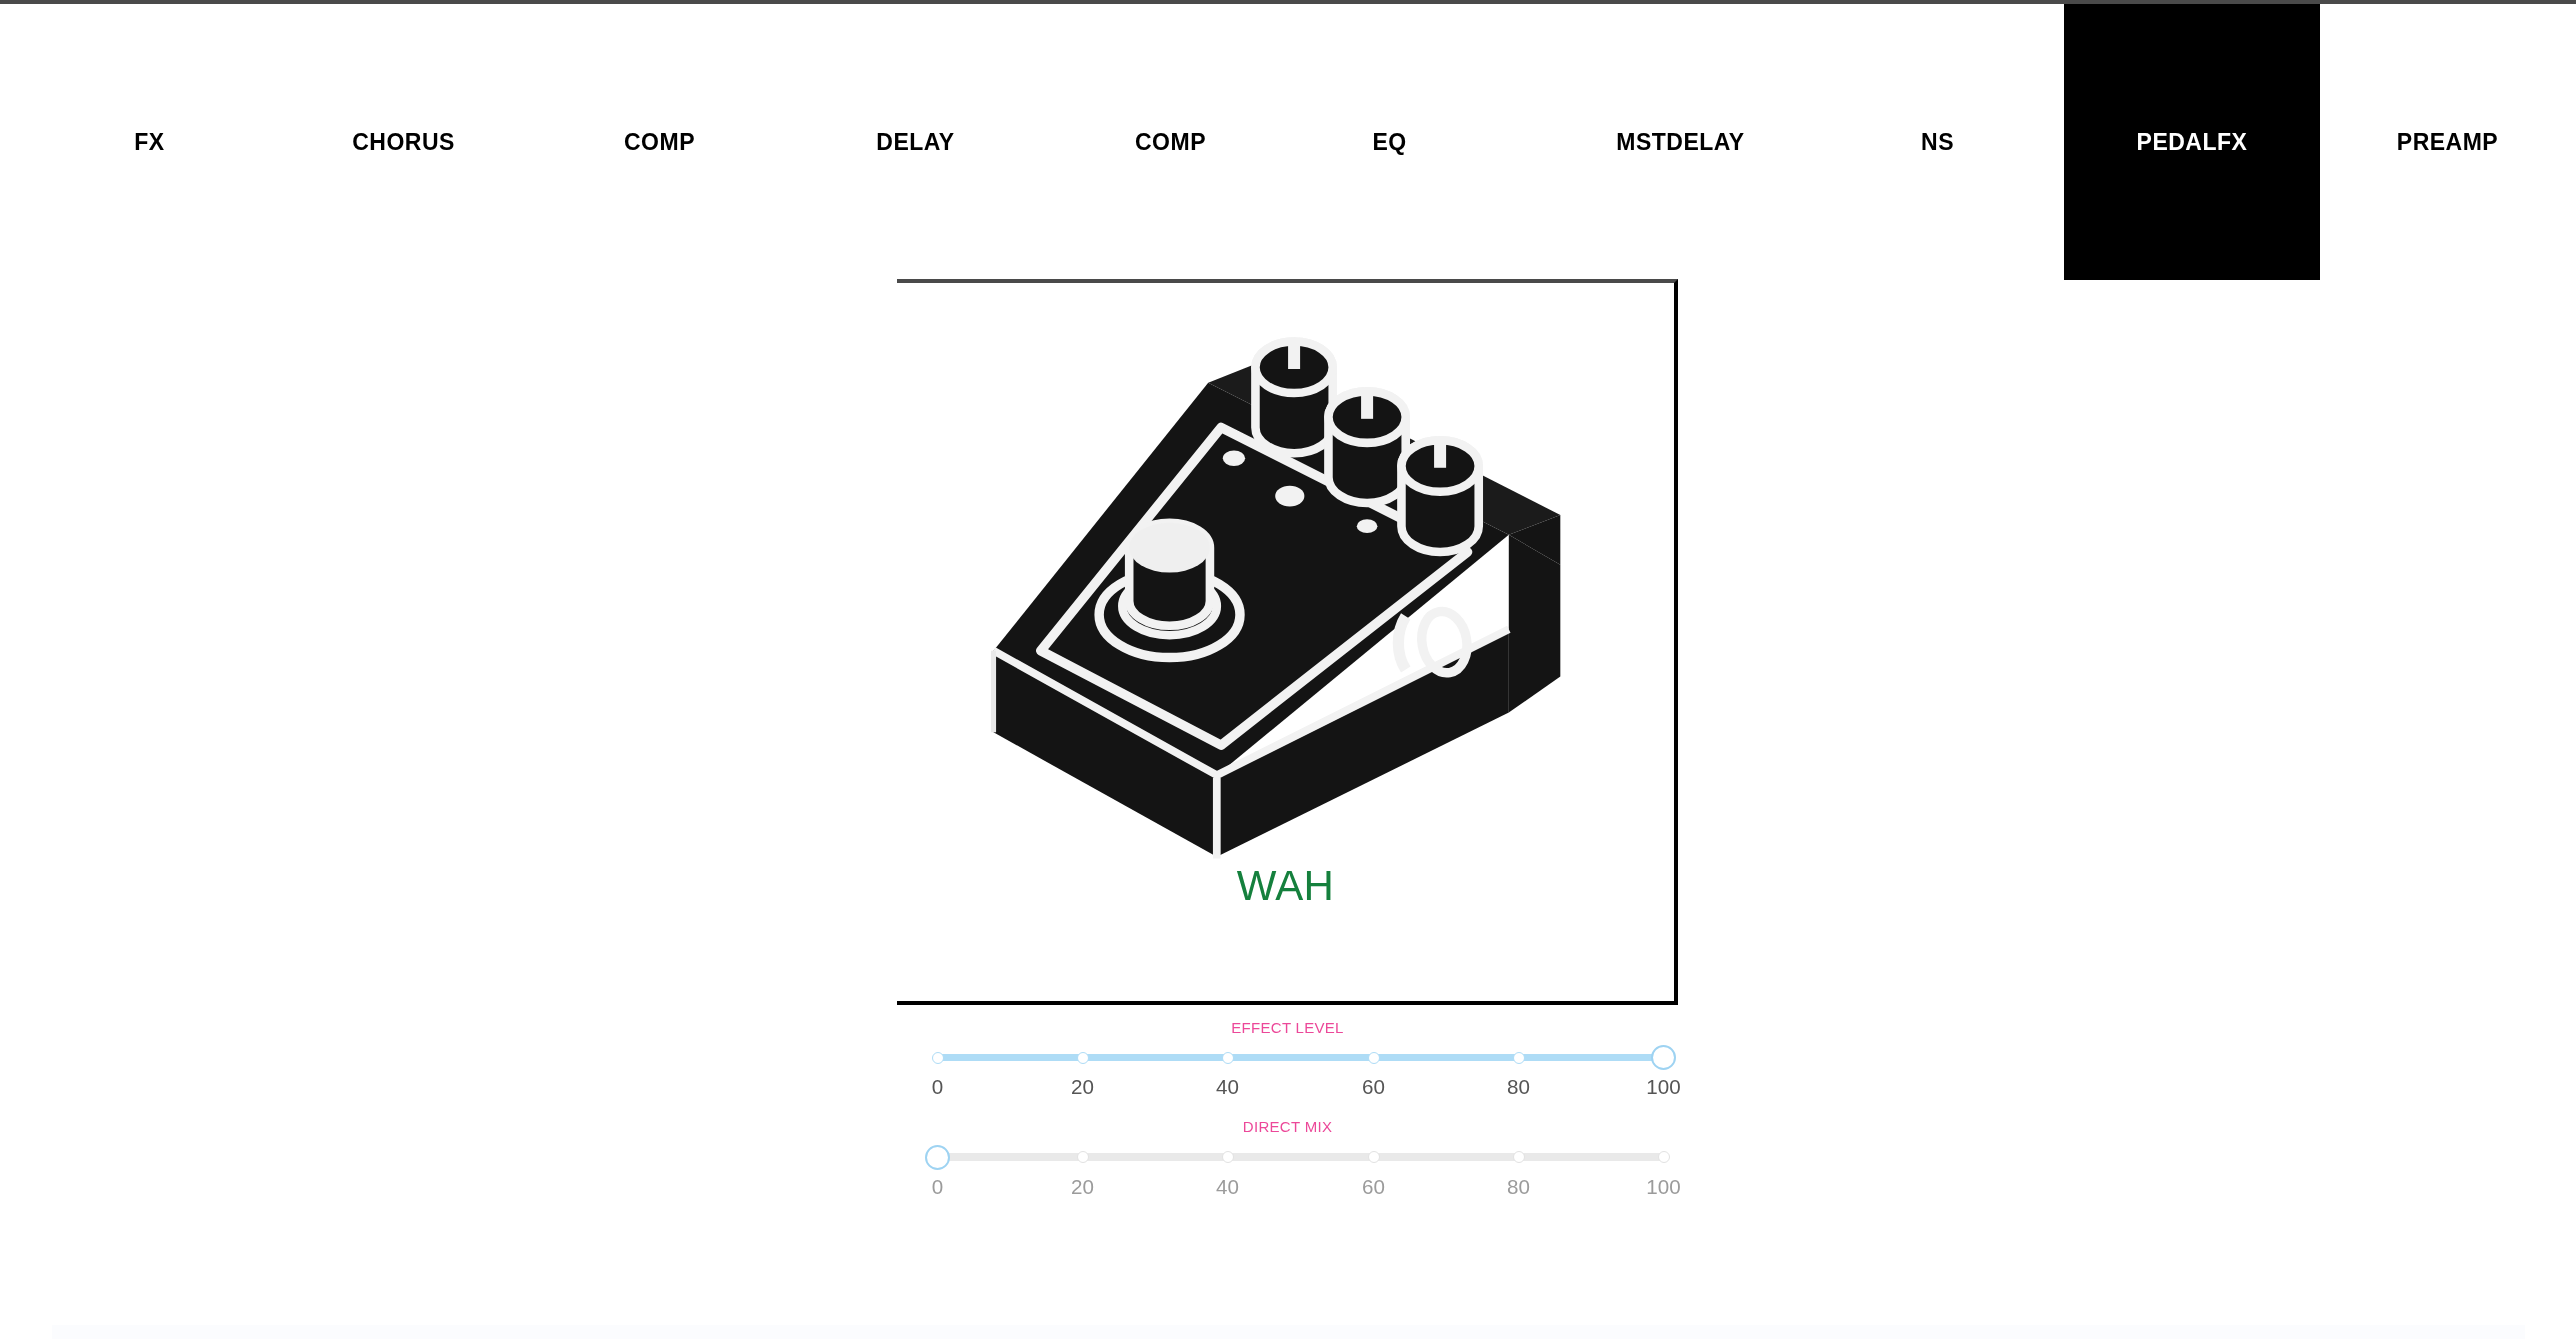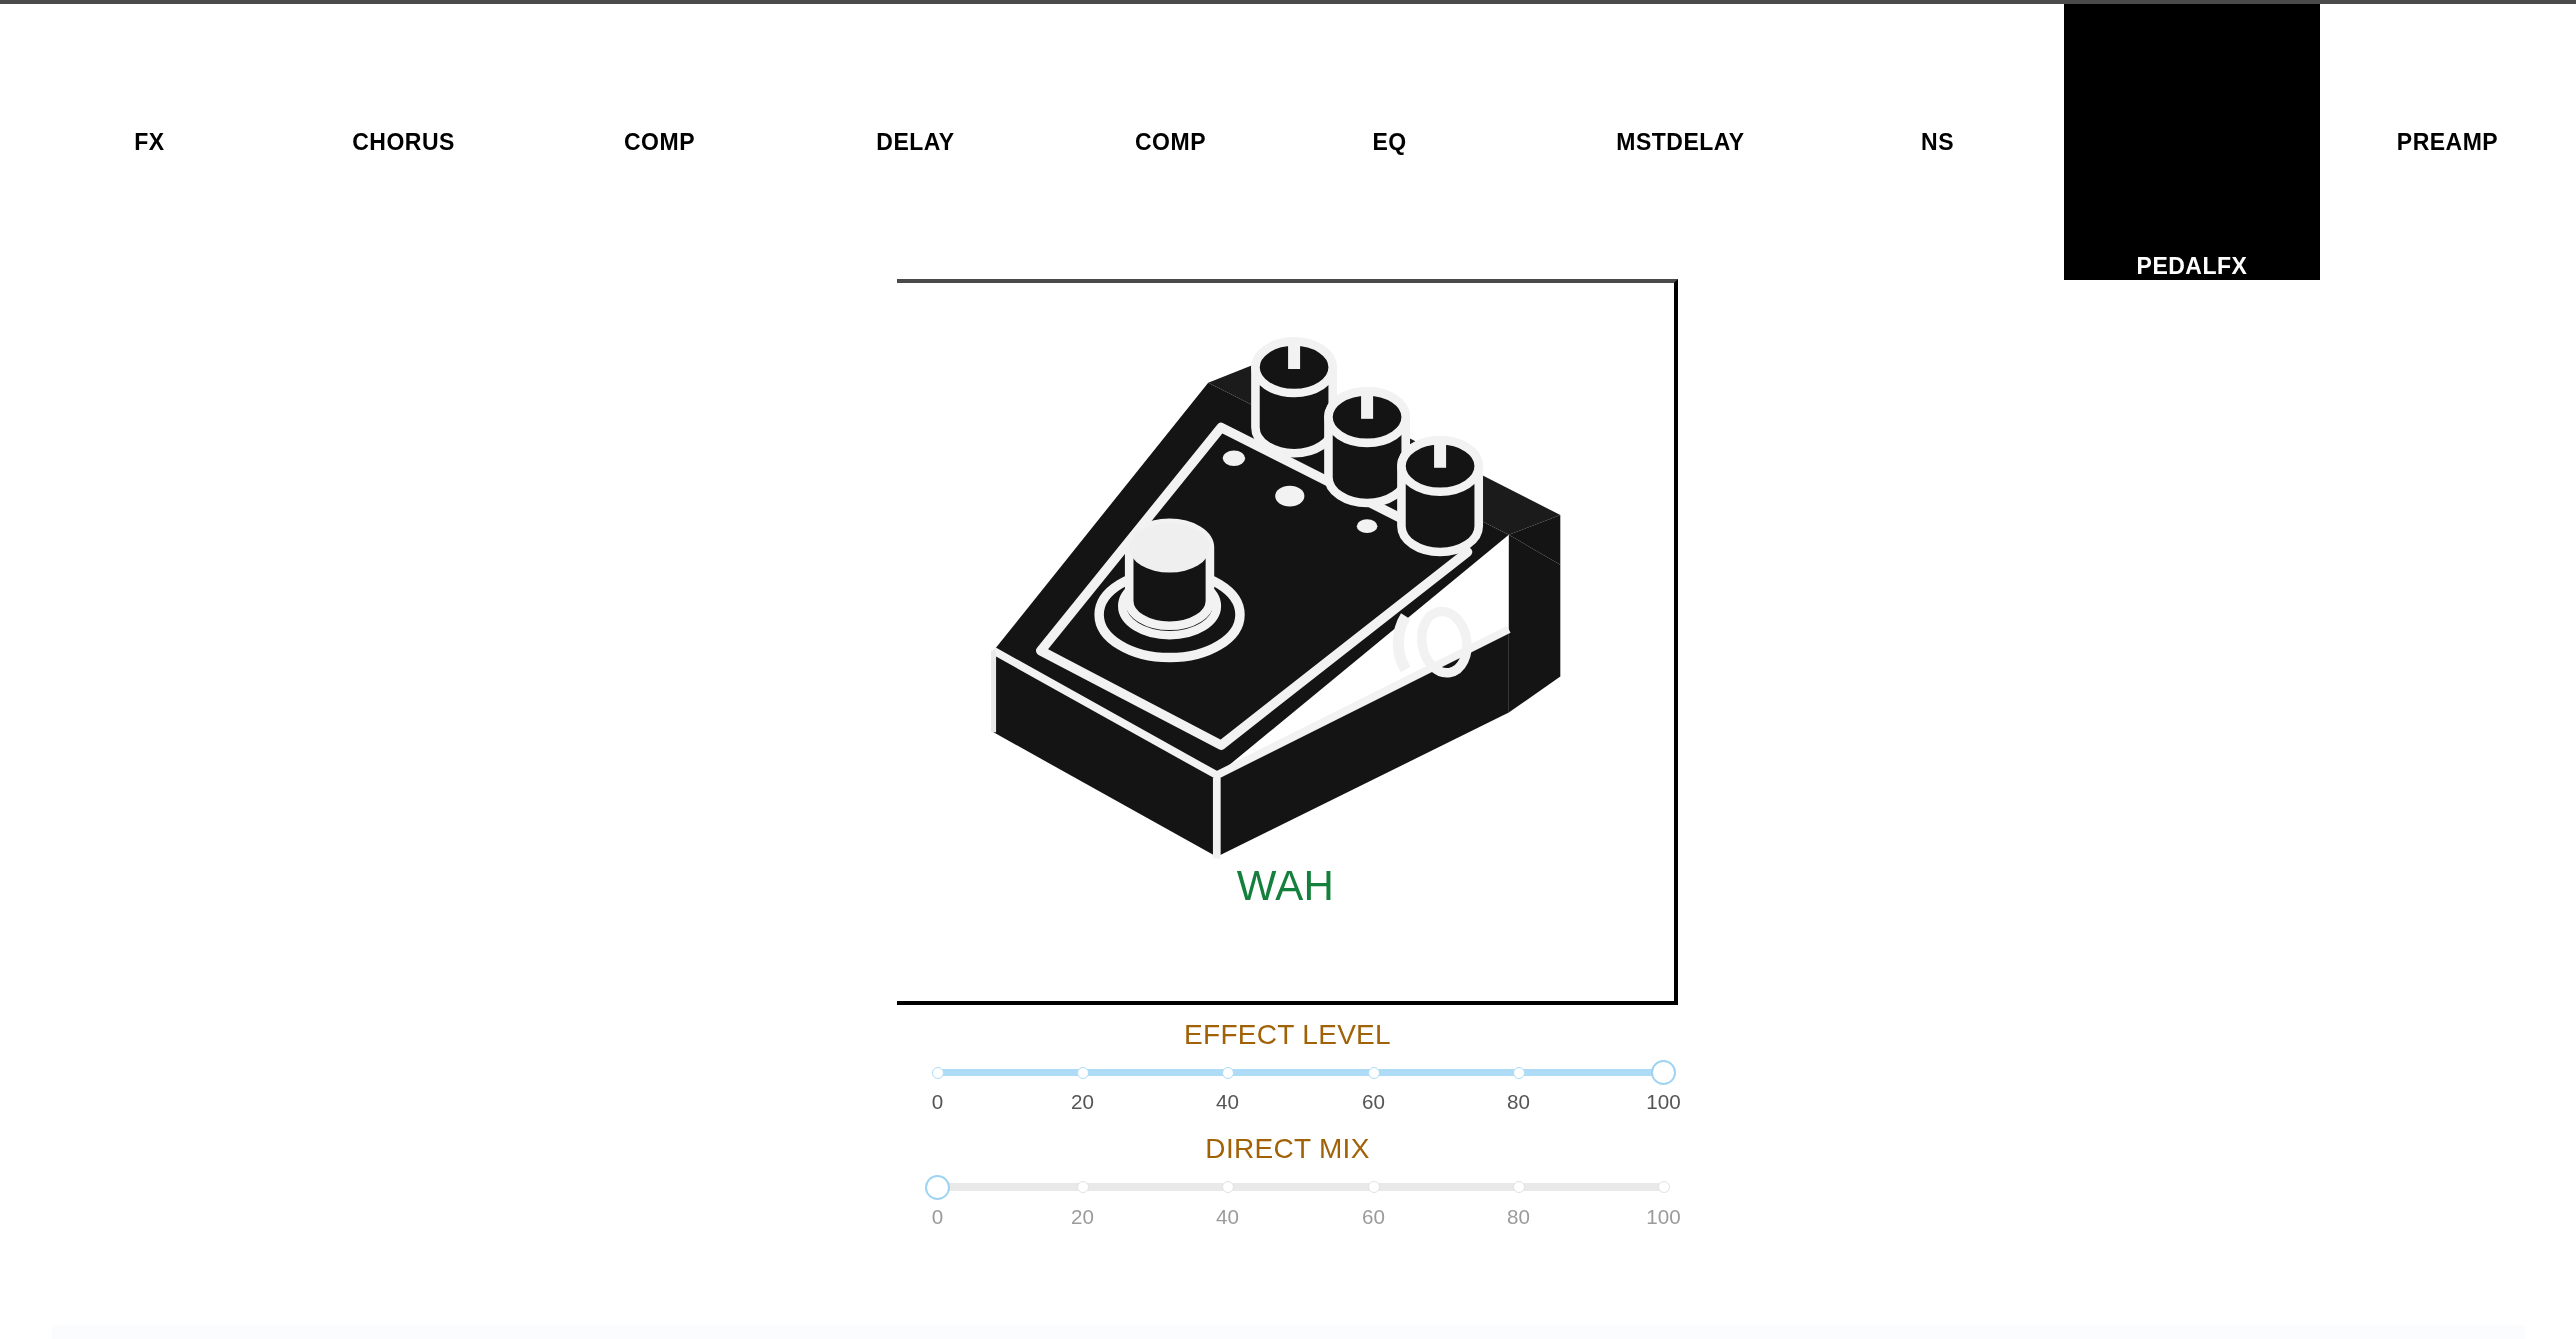--- a/index.html
+++ b/index.html
@@ -52,21 +52,20 @@
     color: #000000;
     background: transparent;
     user-select: none;
     cursor: pointer;
     white-space: nowrap;
   }
 
   .nav-item.active {
     background: #000000;
     color: #ffffff;
-    align-items: flex-end;
   }
 
   
   .content {
     position: absolute;
     top: 279px;
     left: 897px;
     width: 781px;
   }
 
@@ -105,22 +104,22 @@
   
   .slider-block {
     width: 781px;
     margin-top: 13.7px;
   }
 
   .slider-block + .slider-block { margin-top: 13.7px; }
 
   .slider-label {
     text-align: center;
-    font-size: 28px;
-    color: #a16207;
+    font-size: 15px;
+    color: #ec4899;
     letter-spacing: 0.3px;
     margin-bottom: 8.6px;
     user-select: none;
   }
 
   .slider-row {
     position: relative;
     width: 738px;
     height: 26px;
     margin: 0 auto;

